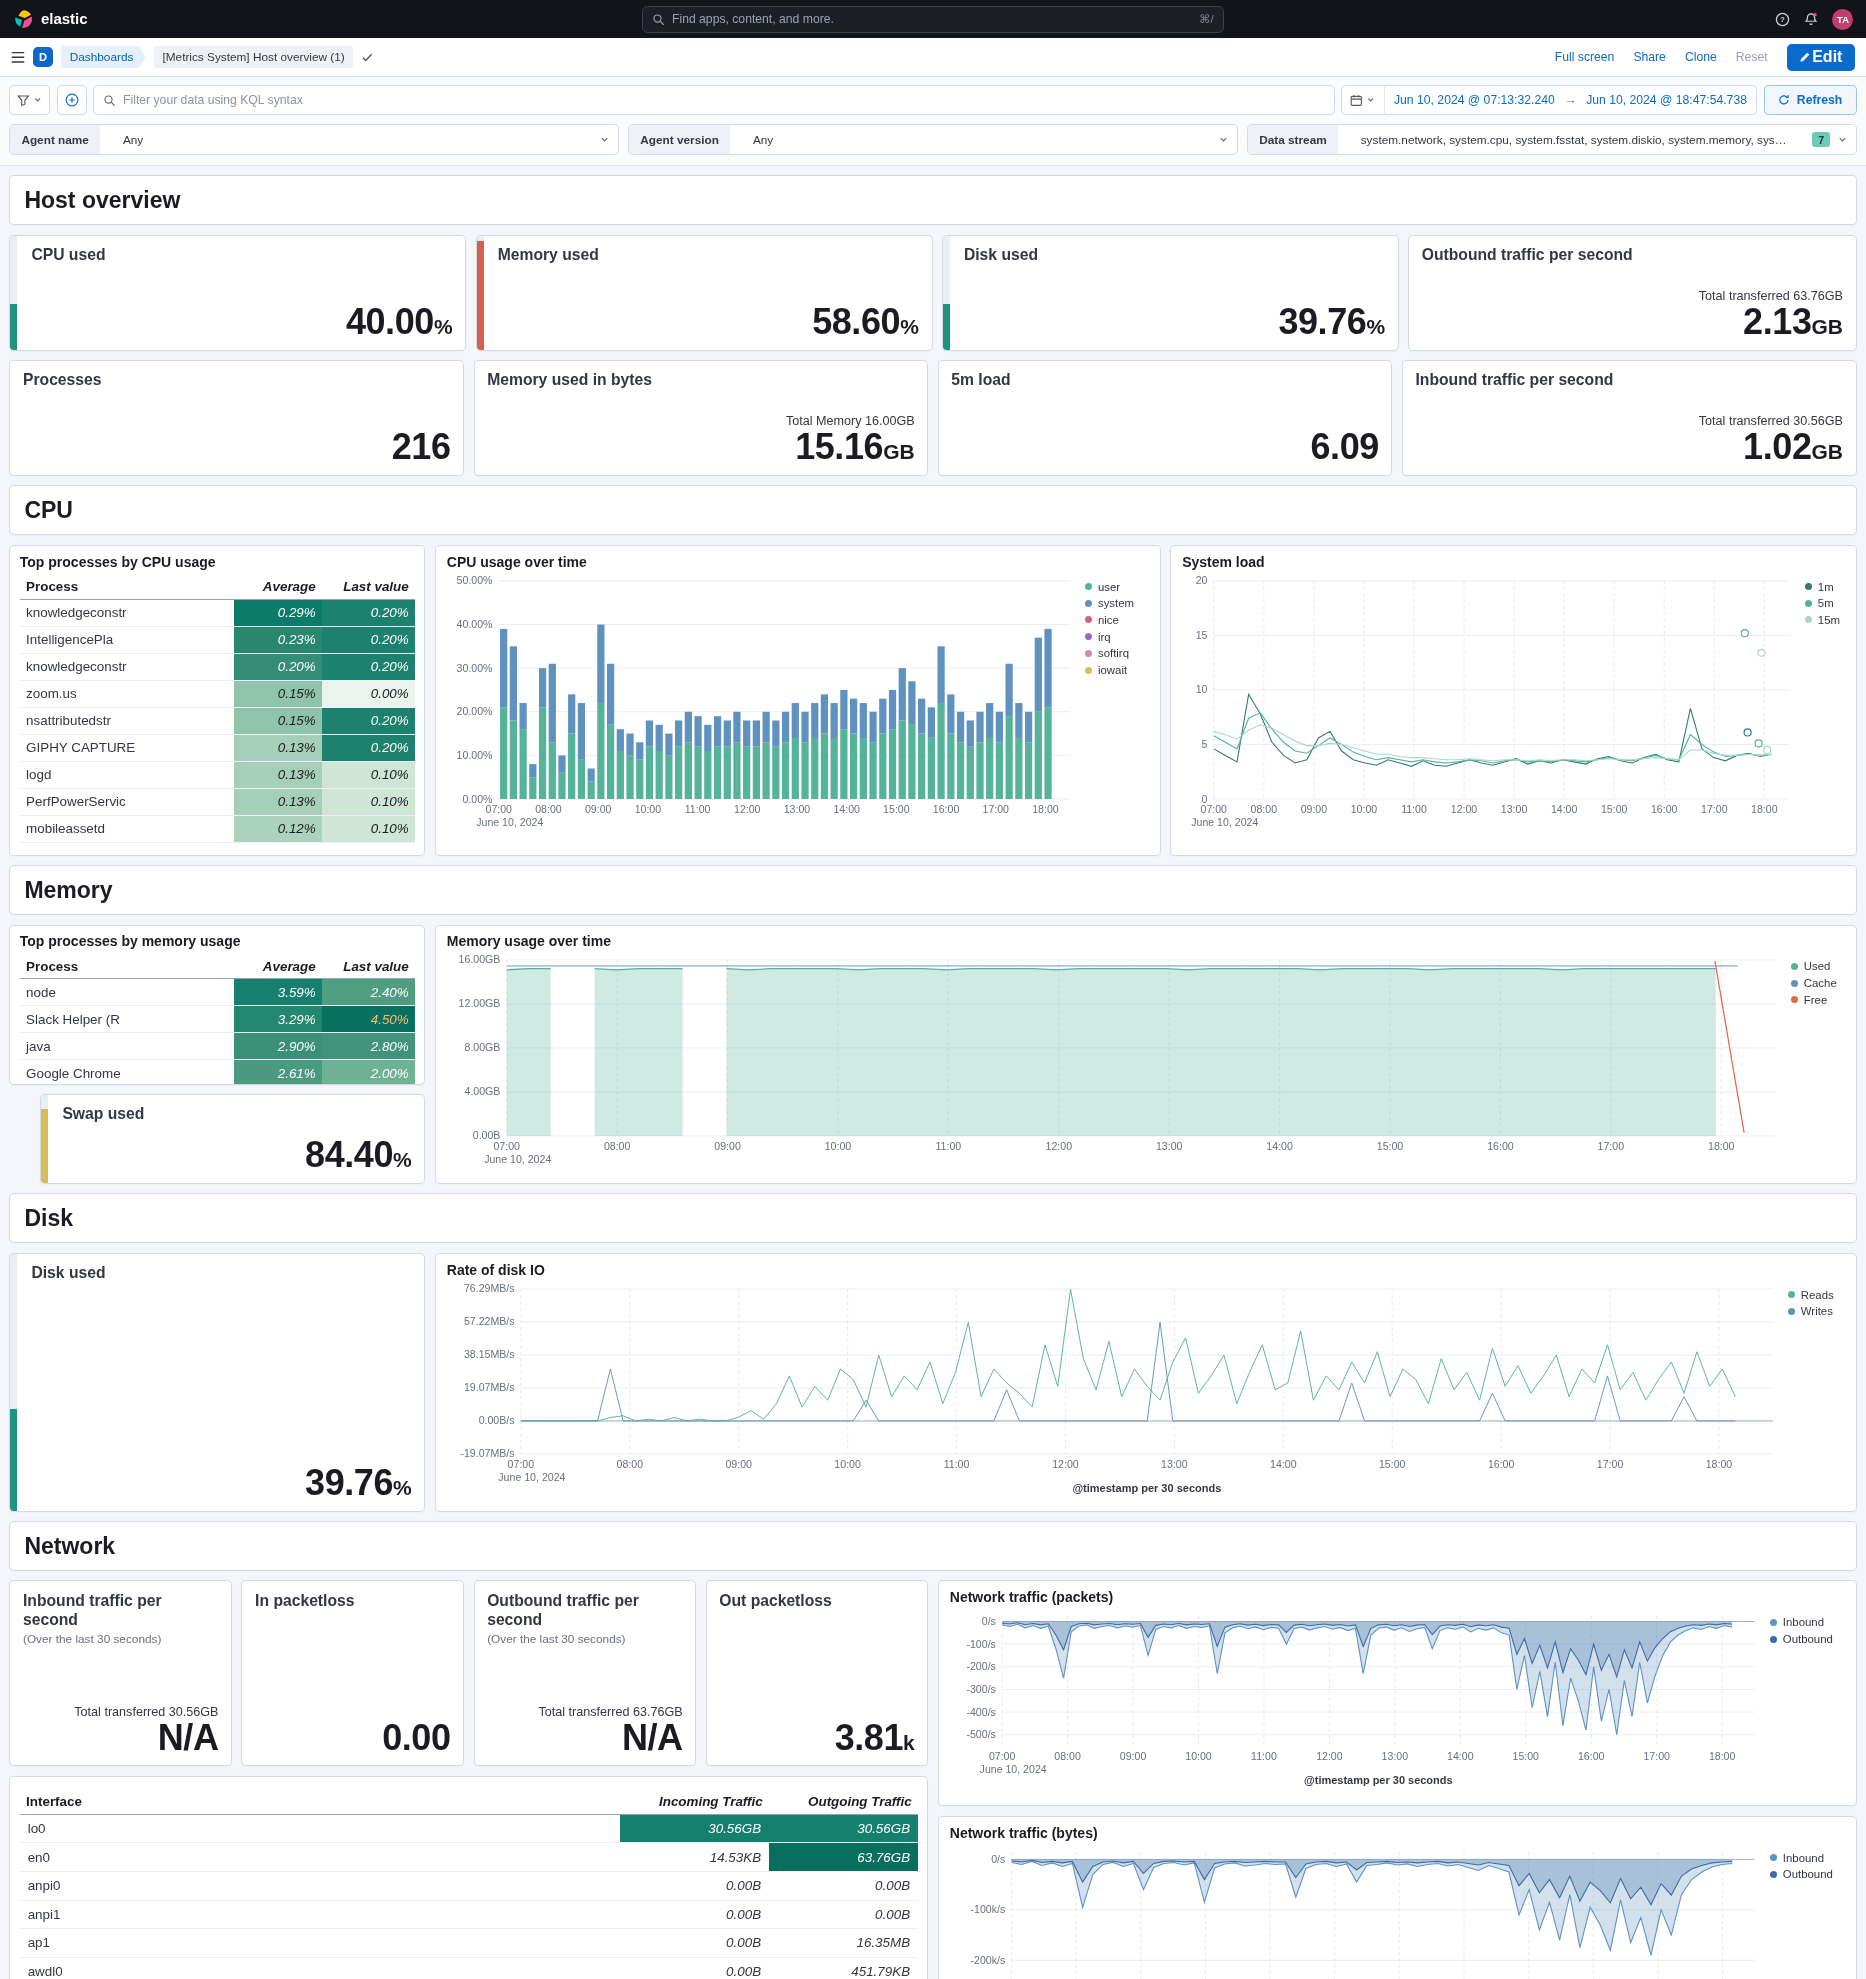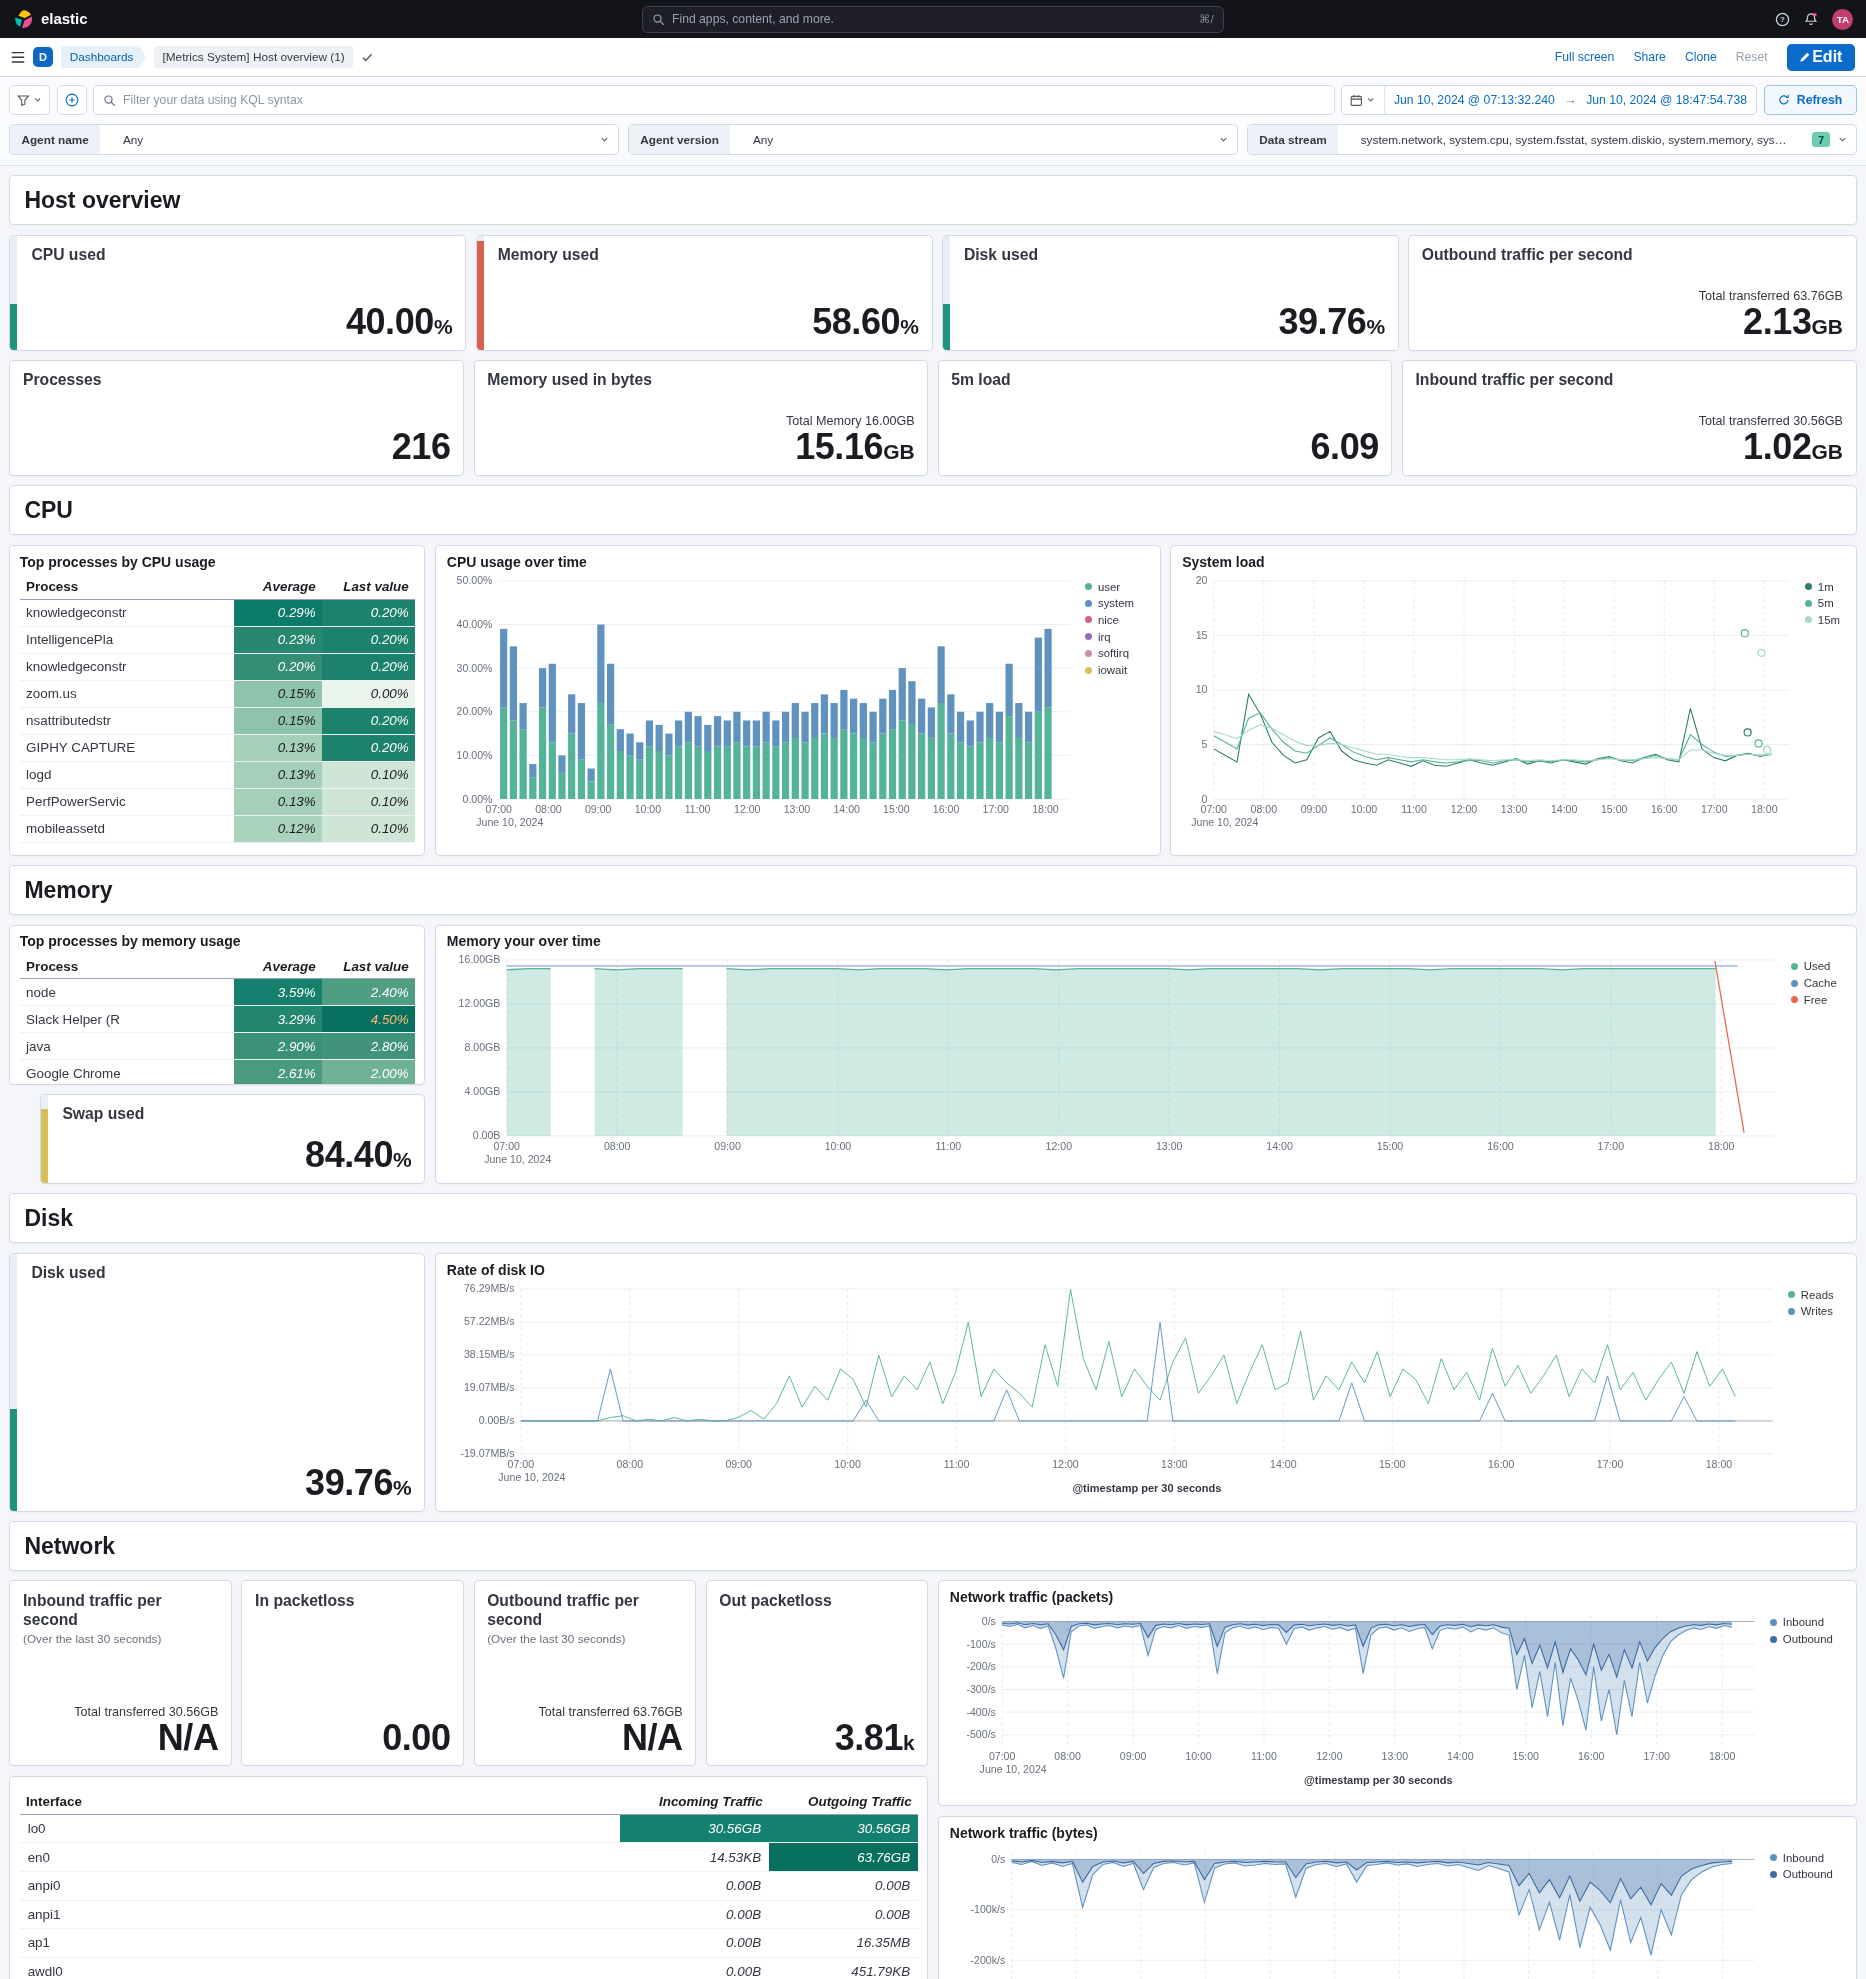--- a/index.html
+++ b/index.html
@@ -625,21 +625,21 @@
         <div class="vbar">
             <div class="bar-fill" style="height: 84.4%; background: rgb(214, 191, 87);"></div>
           </div>
         <div class="c-title">Swap used</div>
         <div class="c-bottom">
             <div class="c-value"><span>84.40</span><span class="mu">%</span></div>
           </div>
       </div>
     </div>
     <div class="panel chart-panel hp-330 flexfill">
-      <div class="p-title">Memory your over time</div>
+      <div class="p-title">Memory usage over time</div>
       <div class="chart-area h-mem">
         <svg class="chart" viewBox="0 0 1705 276">
             <line x1="76" x2="1691" y1="10" y2="10" stroke="#e4e9f2" stroke-width="1"></line>
             <text x="68" y="14.5" text-anchor="end" class="ax">16.00GB</text>
             <line x1="76" x2="1691" y1="66" y2="66" stroke="#e4e9f2" stroke-width="1"></line>
             <text x="68" y="70.5" text-anchor="end" class="ax">12.00GB</text>
             <line x1="76" x2="1691" y1="122" y2="122" stroke="#e4e9f2" stroke-width="1"></line>
             <text x="68" y="126.5" text-anchor="end" class="ax">8.00GB</text>
             <line x1="76" x2="1691" y1="178" y2="178" stroke="#e4e9f2" stroke-width="1"></line>
             <text x="68" y="182.5" text-anchor="end" class="ax">4.00GB</text>

